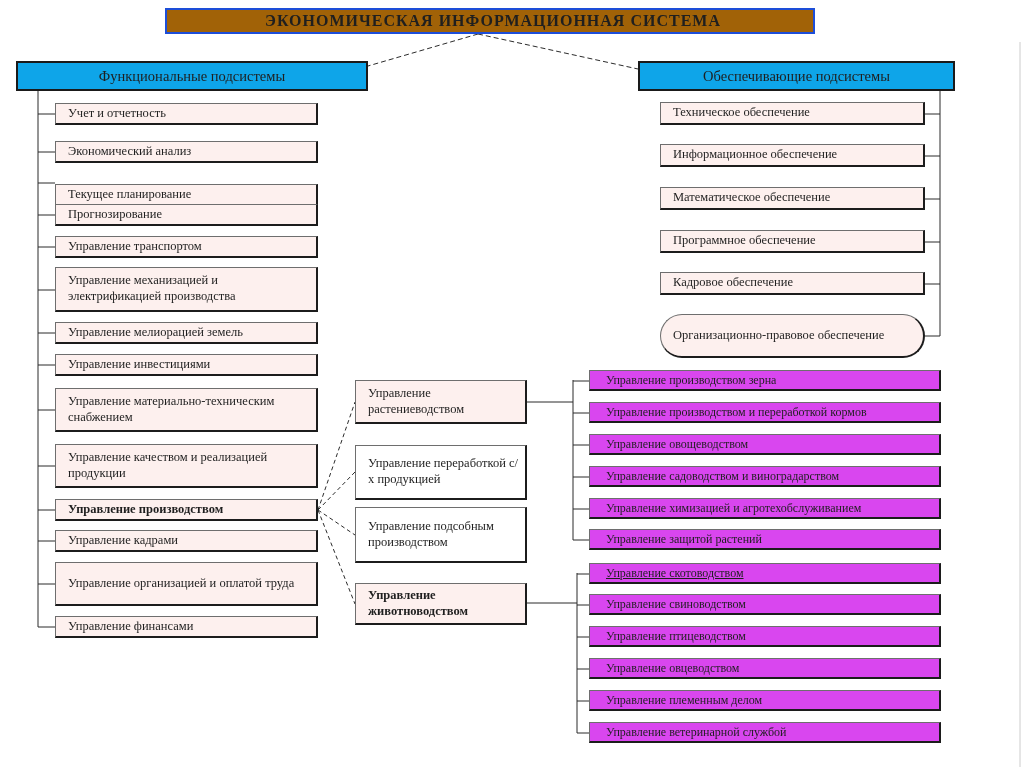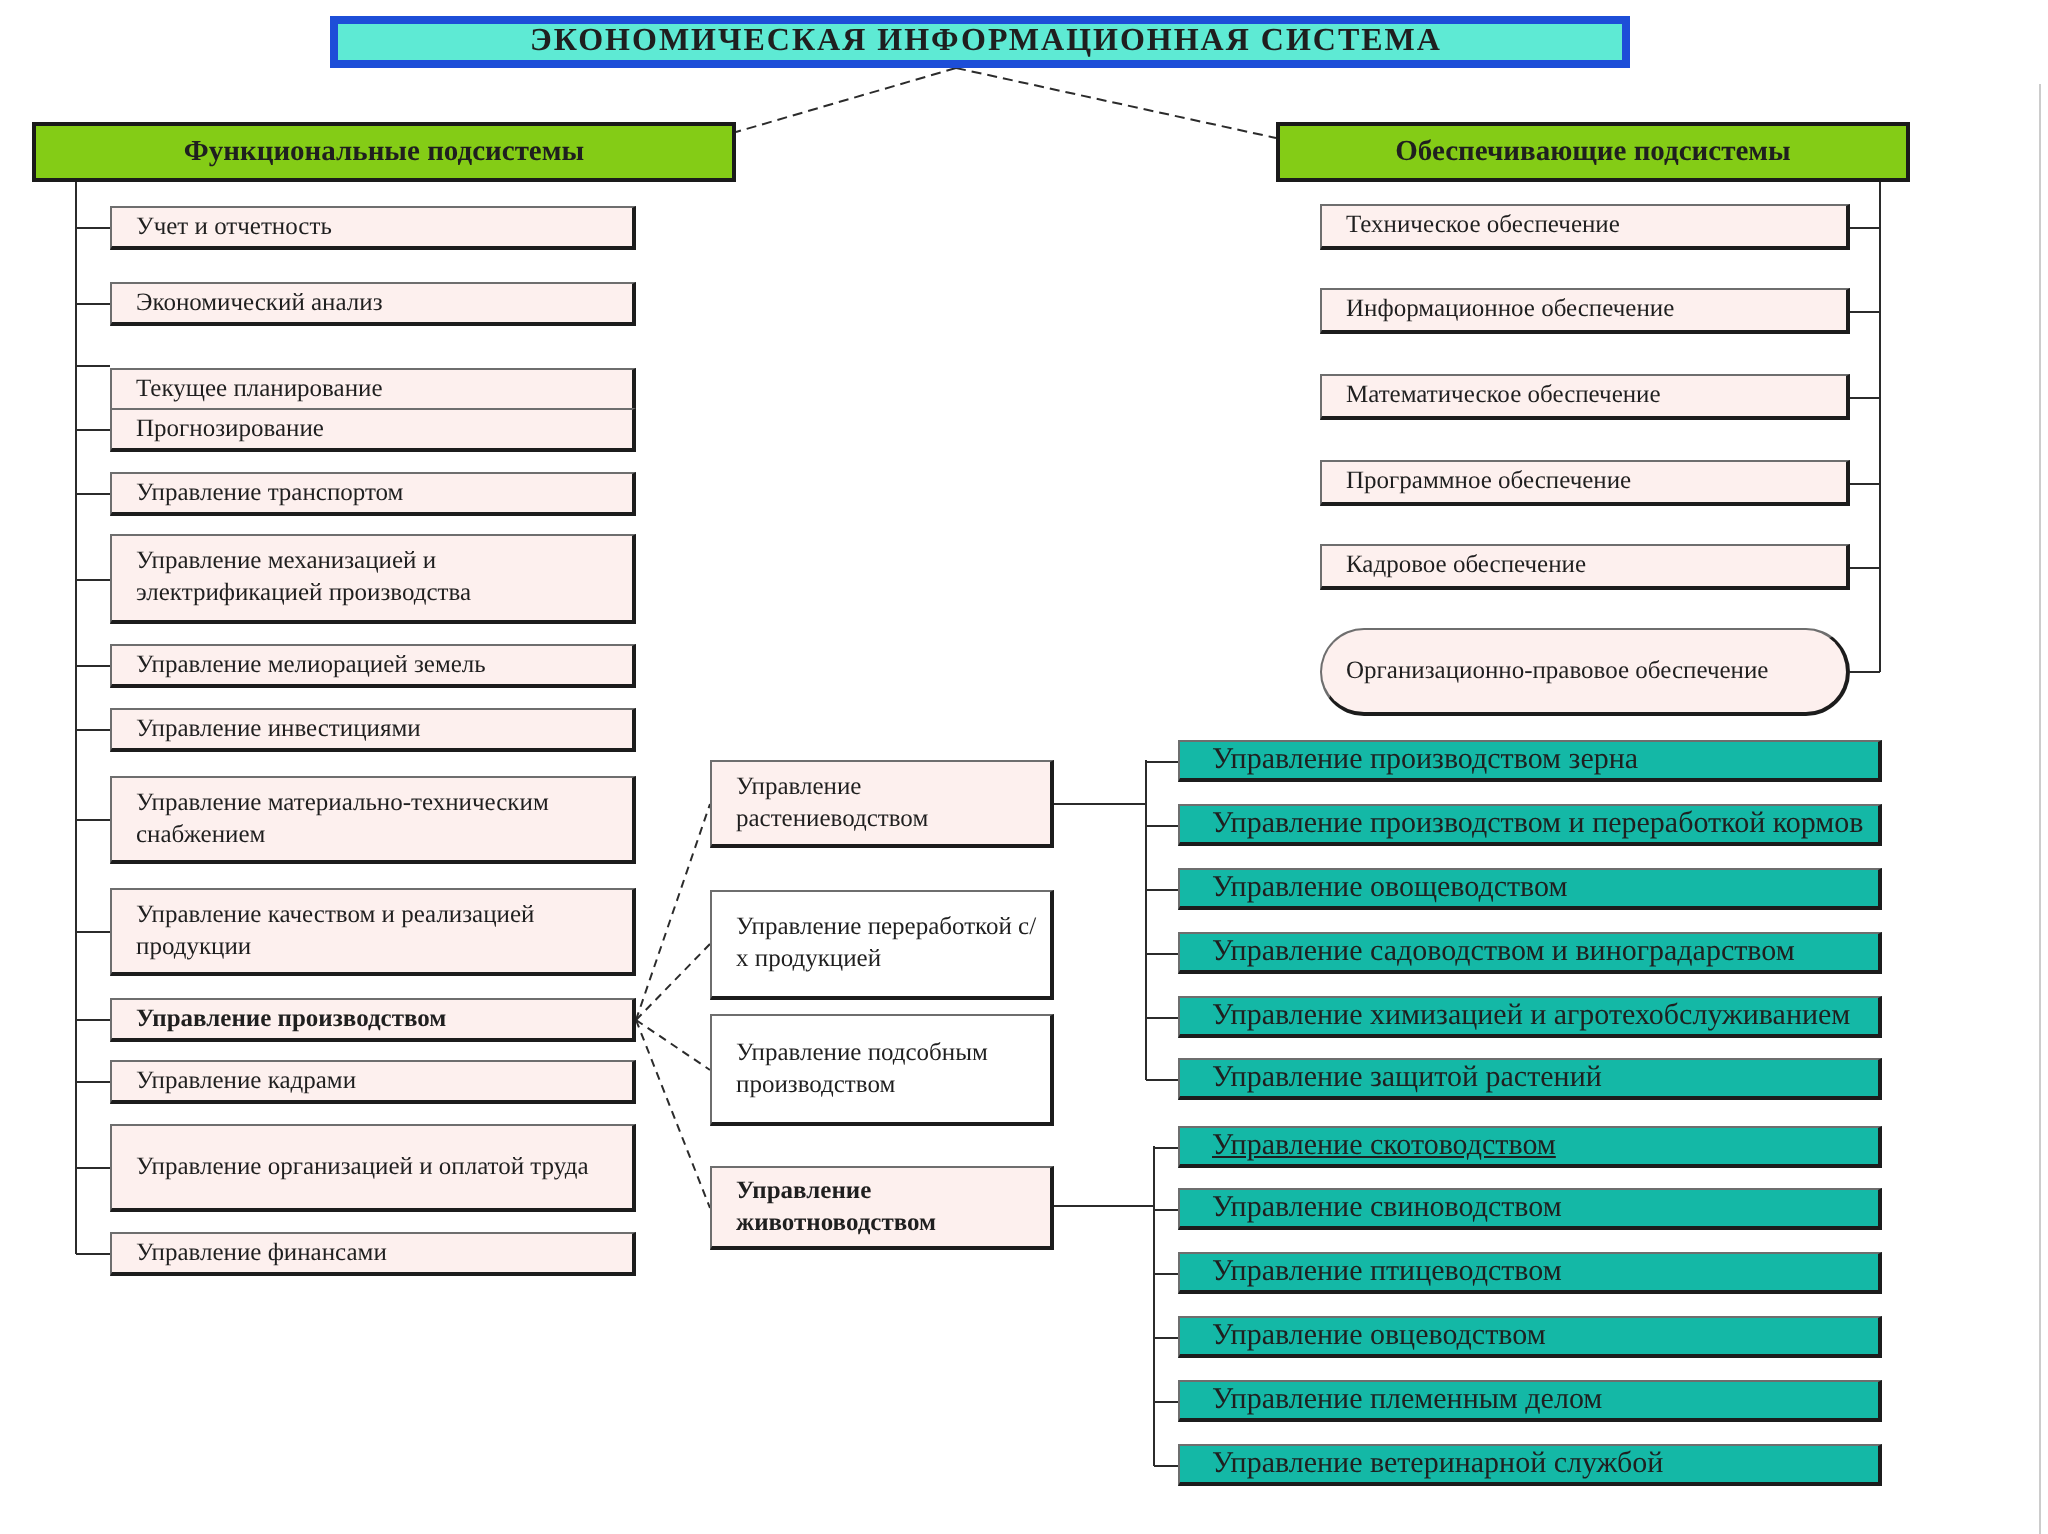--- a/index.html
+++ b/index.html
@@ -8,28 +8,28 @@
     font-family:"Liberation Serif","DejaVu Serif",serif;color:#1f1f1f;overflow:hidden;
   }
   .box{
     position:absolute;box-sizing:border-box;
     border:1px solid #6e6e6e;border-right:2px solid #1c1c1c;border-bottom:2px solid #1c1c1c;
     background:#fdf0ee;display:flex;align-items:center;
     font-size:12.5px;line-height:1.25;padding:2px 6px 2px 12px;
   }
   .white{background:#ffffff;}
   .hdr{
-    border:2px solid #1a1a1a;font-weight:bold;font-size:14.5px;
-    justify-content:center;text-align:center;padding:2px 4px;background:#84cc16;
+    border:2px solid #1a1a1a;font-weight:normal;font-size:14.5px;
+    justify-content:center;text-align:center;padding:2px 4px;background:#0ea5e9;
   }
   .title{
-    border:4px solid #1d4ed8;font-weight:bold;font-size:16px;letter-spacing:1px;
-    justify-content:center;text-align:left;background:#5eead4;
+    border:2px solid #1d4ed8;font-weight:bold;font-size:16px;letter-spacing:1px;
+    justify-content:center;text-align:left;background:#a16207;
   }
-  .small{font-size:15px;padding-left:16px;background:#14b8a6;}
+  .small{font-size:12px;padding-left:16px;background:#d946ef;}
   .bold{font-weight:bold;}
   svg.connectors{position:absolute;left:0;top:0;pointer-events:none;}
 </style>
 </head>
 <body>
 
 <div id="stage">
 
   <svg class="connectors" width="1024" height="767">
 

